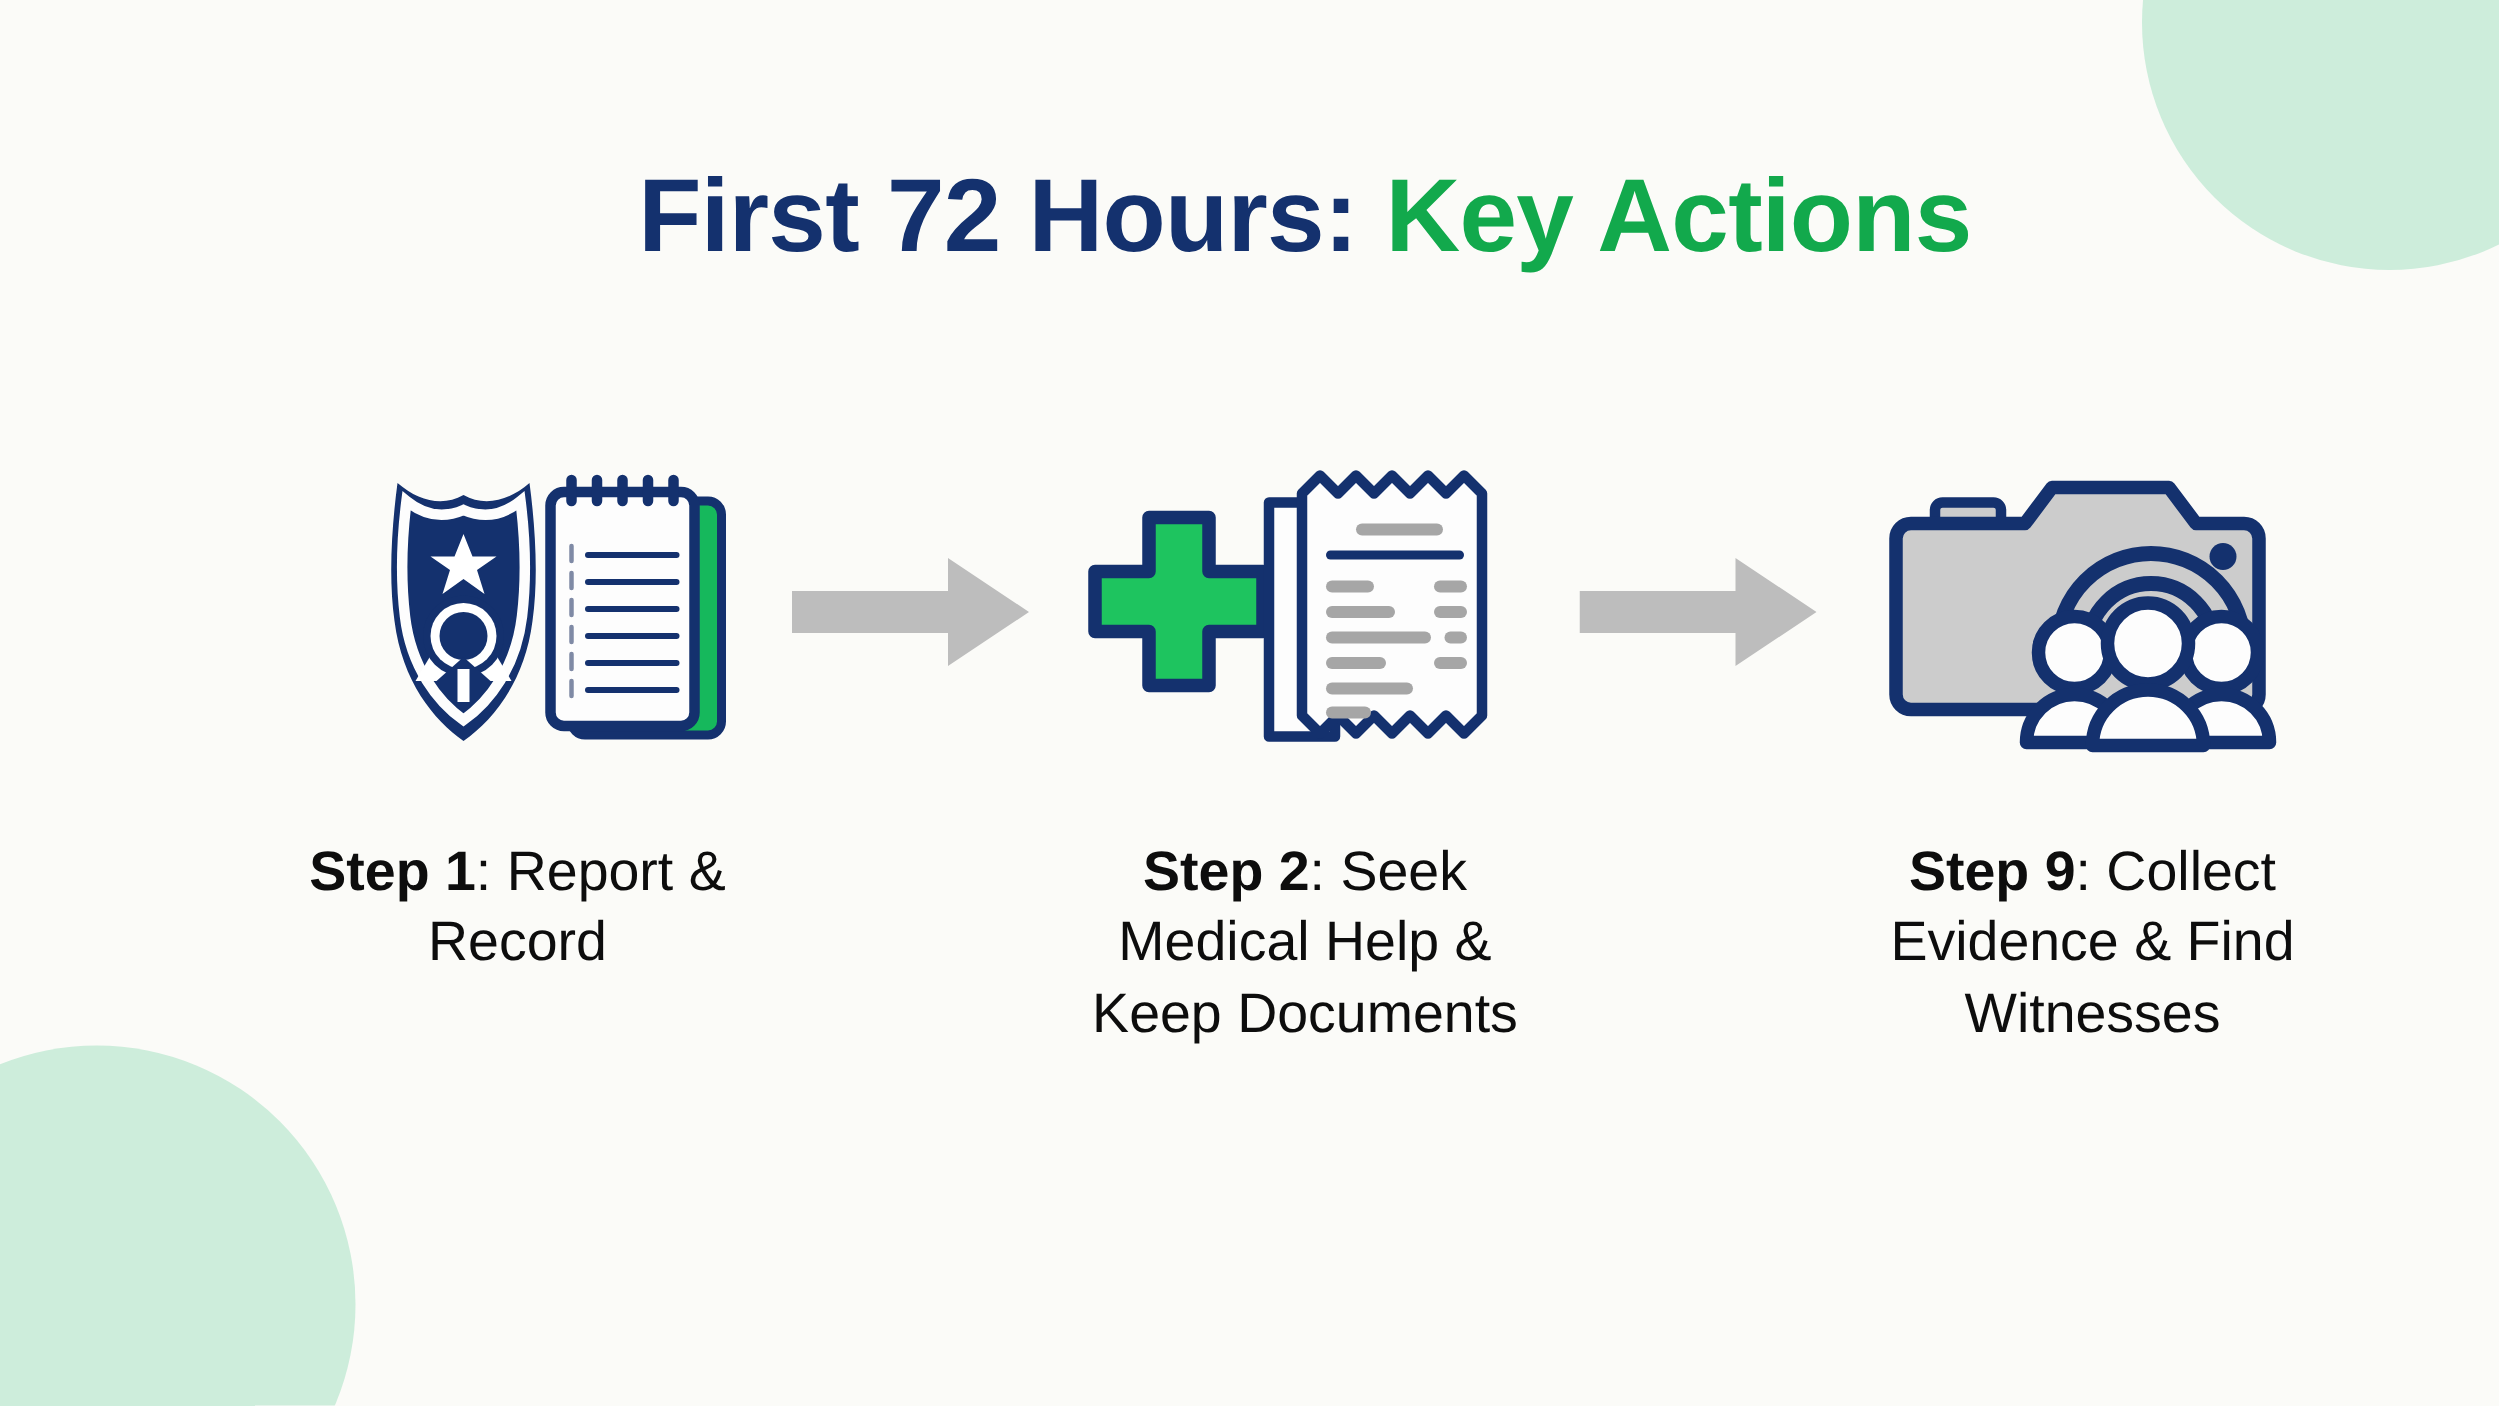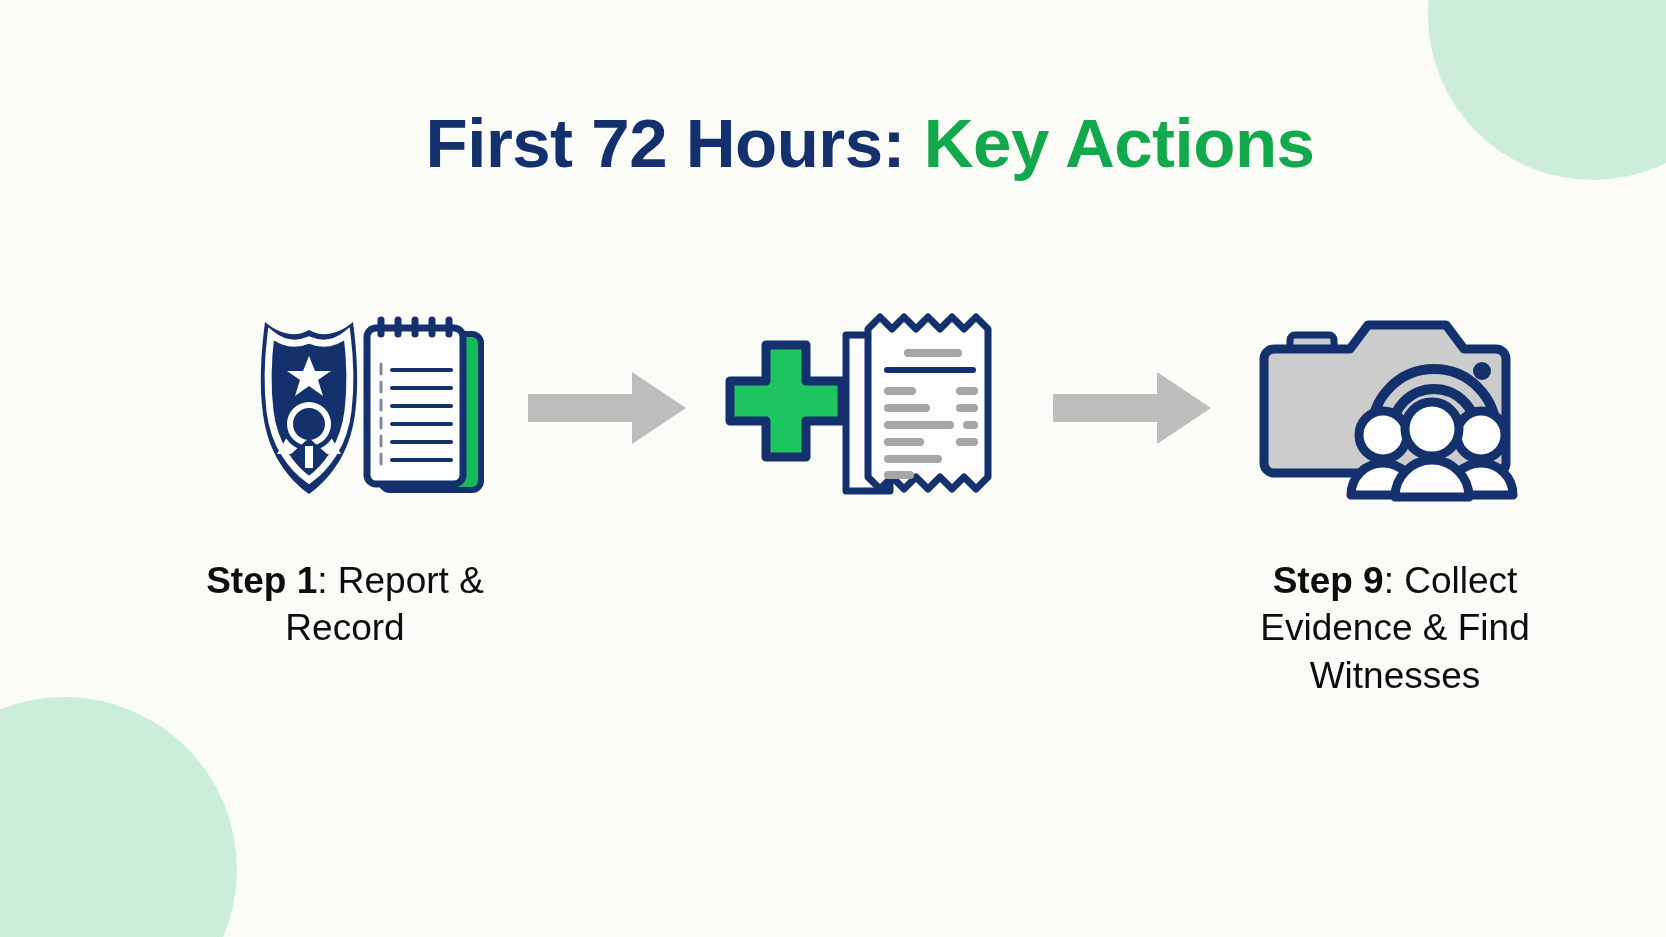--- a/index.html
+++ b/index.html
@@ -213,20 +213,23 @@
               <rect x="164" y="116" width="70" height="8" rx="4"></rect>
               <rect x="243" y="116" width="15" height="8" rx="4"></rect>
               <rect x="164" y="133" width="40" height="8" rx="4"></rect>
               <rect x="236" y="133" width="22" height="8" rx="4"></rect>
               <rect x="164" y="150" width="58" height="8" rx="4"></rect>
               <rect x="164" y="166" width="30" height="8" rx="4"></rect>
             </g>
           </g>
         </svg>
       </div>
+      <div class="step-label">
+        <span class="lead">Step 2</span><span>: Seek Medical Help &amp; Keep Documents</span>
+      </div>
     </div>
 
     <div class="arrow-cell">
       <svg width="160" height="80" viewBox="0 0 160 80">
         <path d="M0 26 L104 26 L104 4 L158 40 L104 76 L104 54 L0 54 Z" fill="#bdbdbd"></path>
       </svg>
     </div>
 
     <div class="step">
       <div class="icon-stage">

